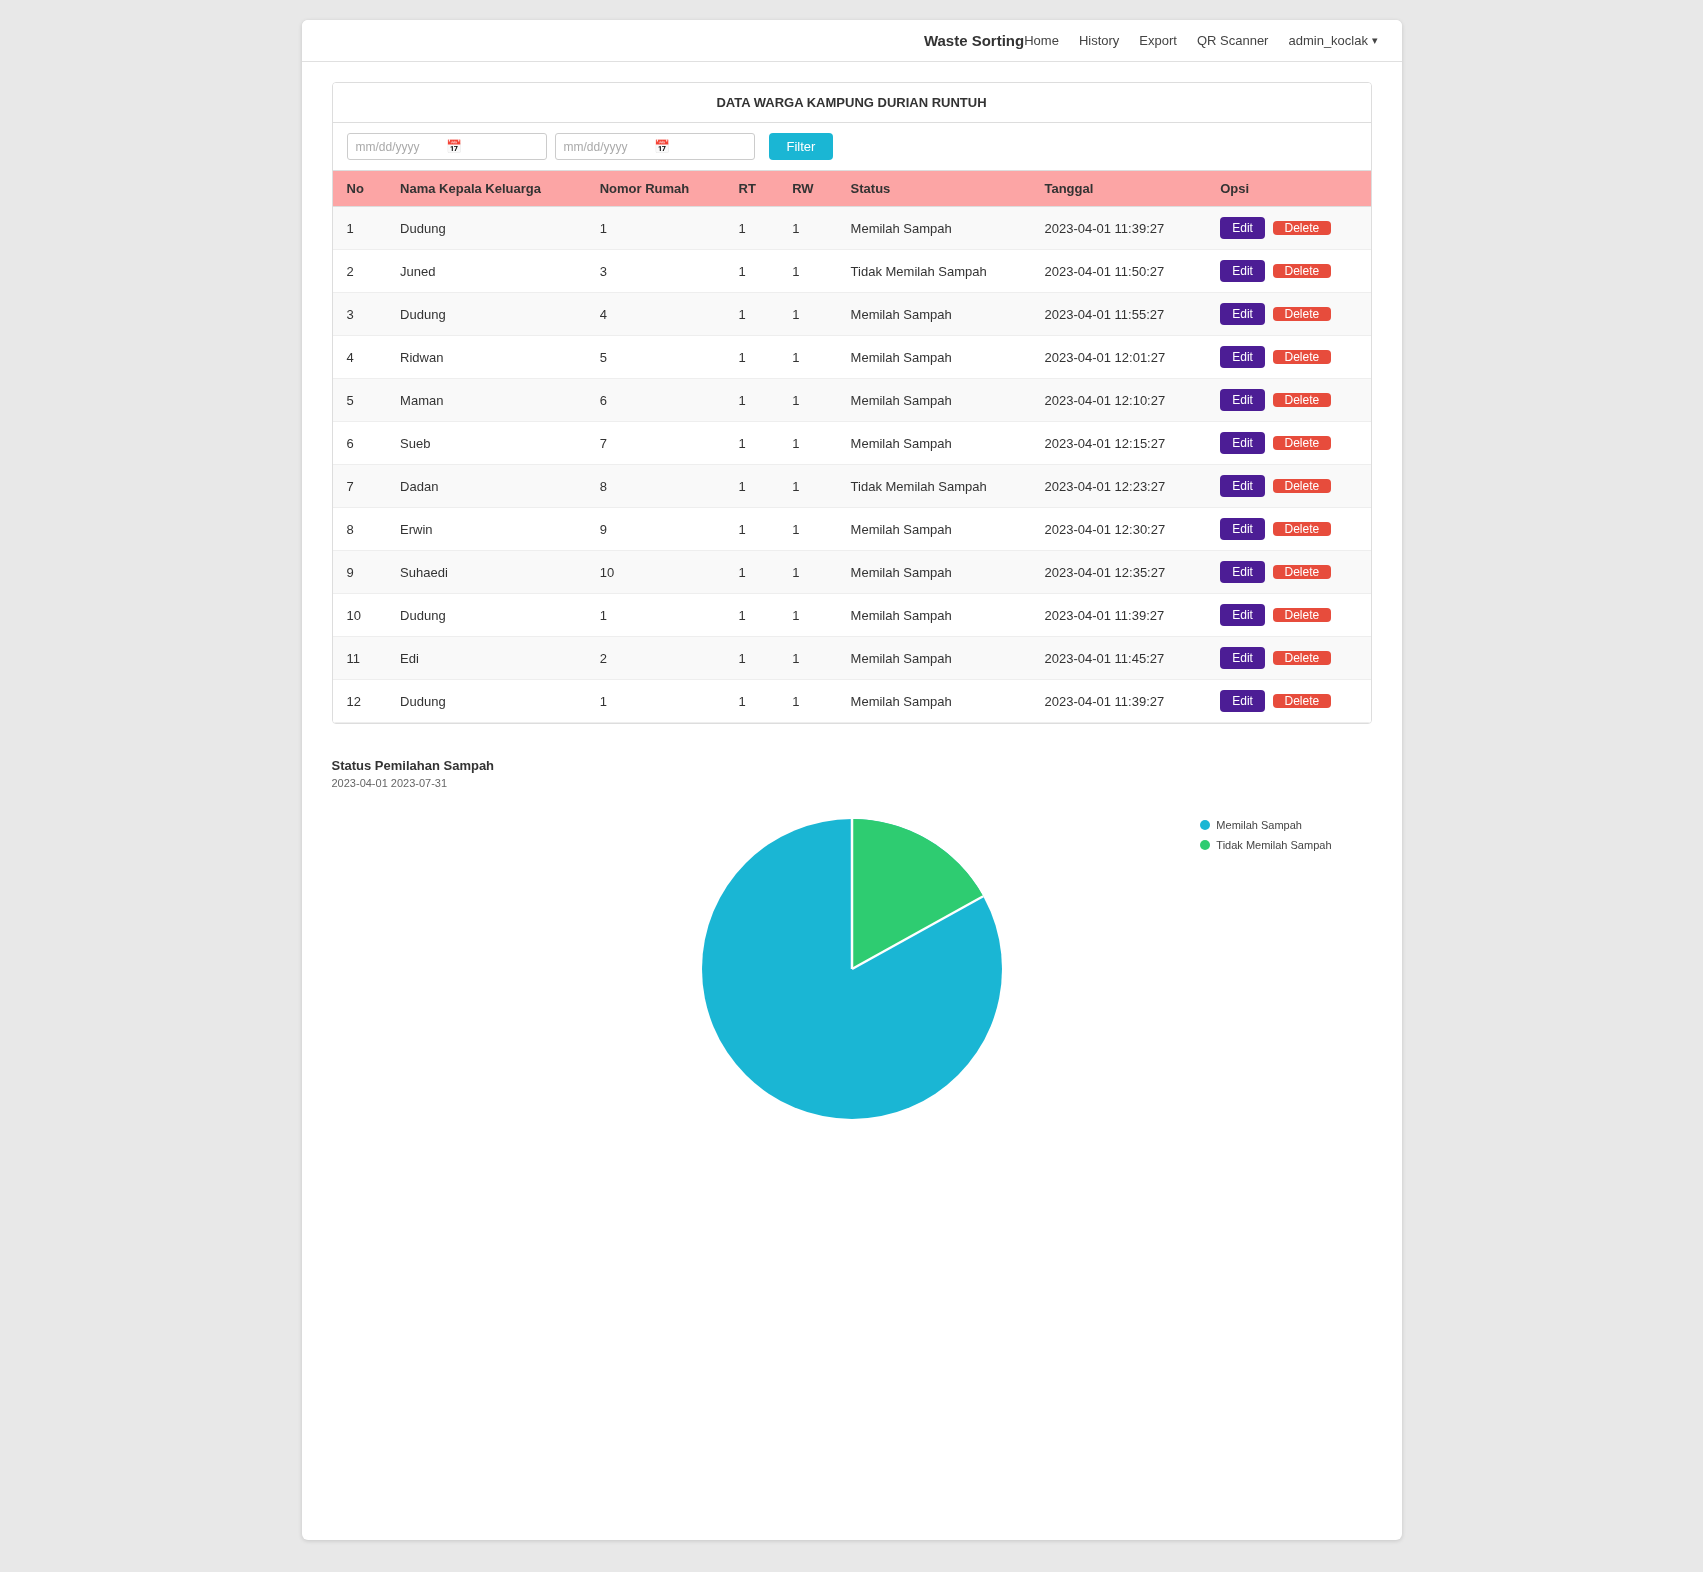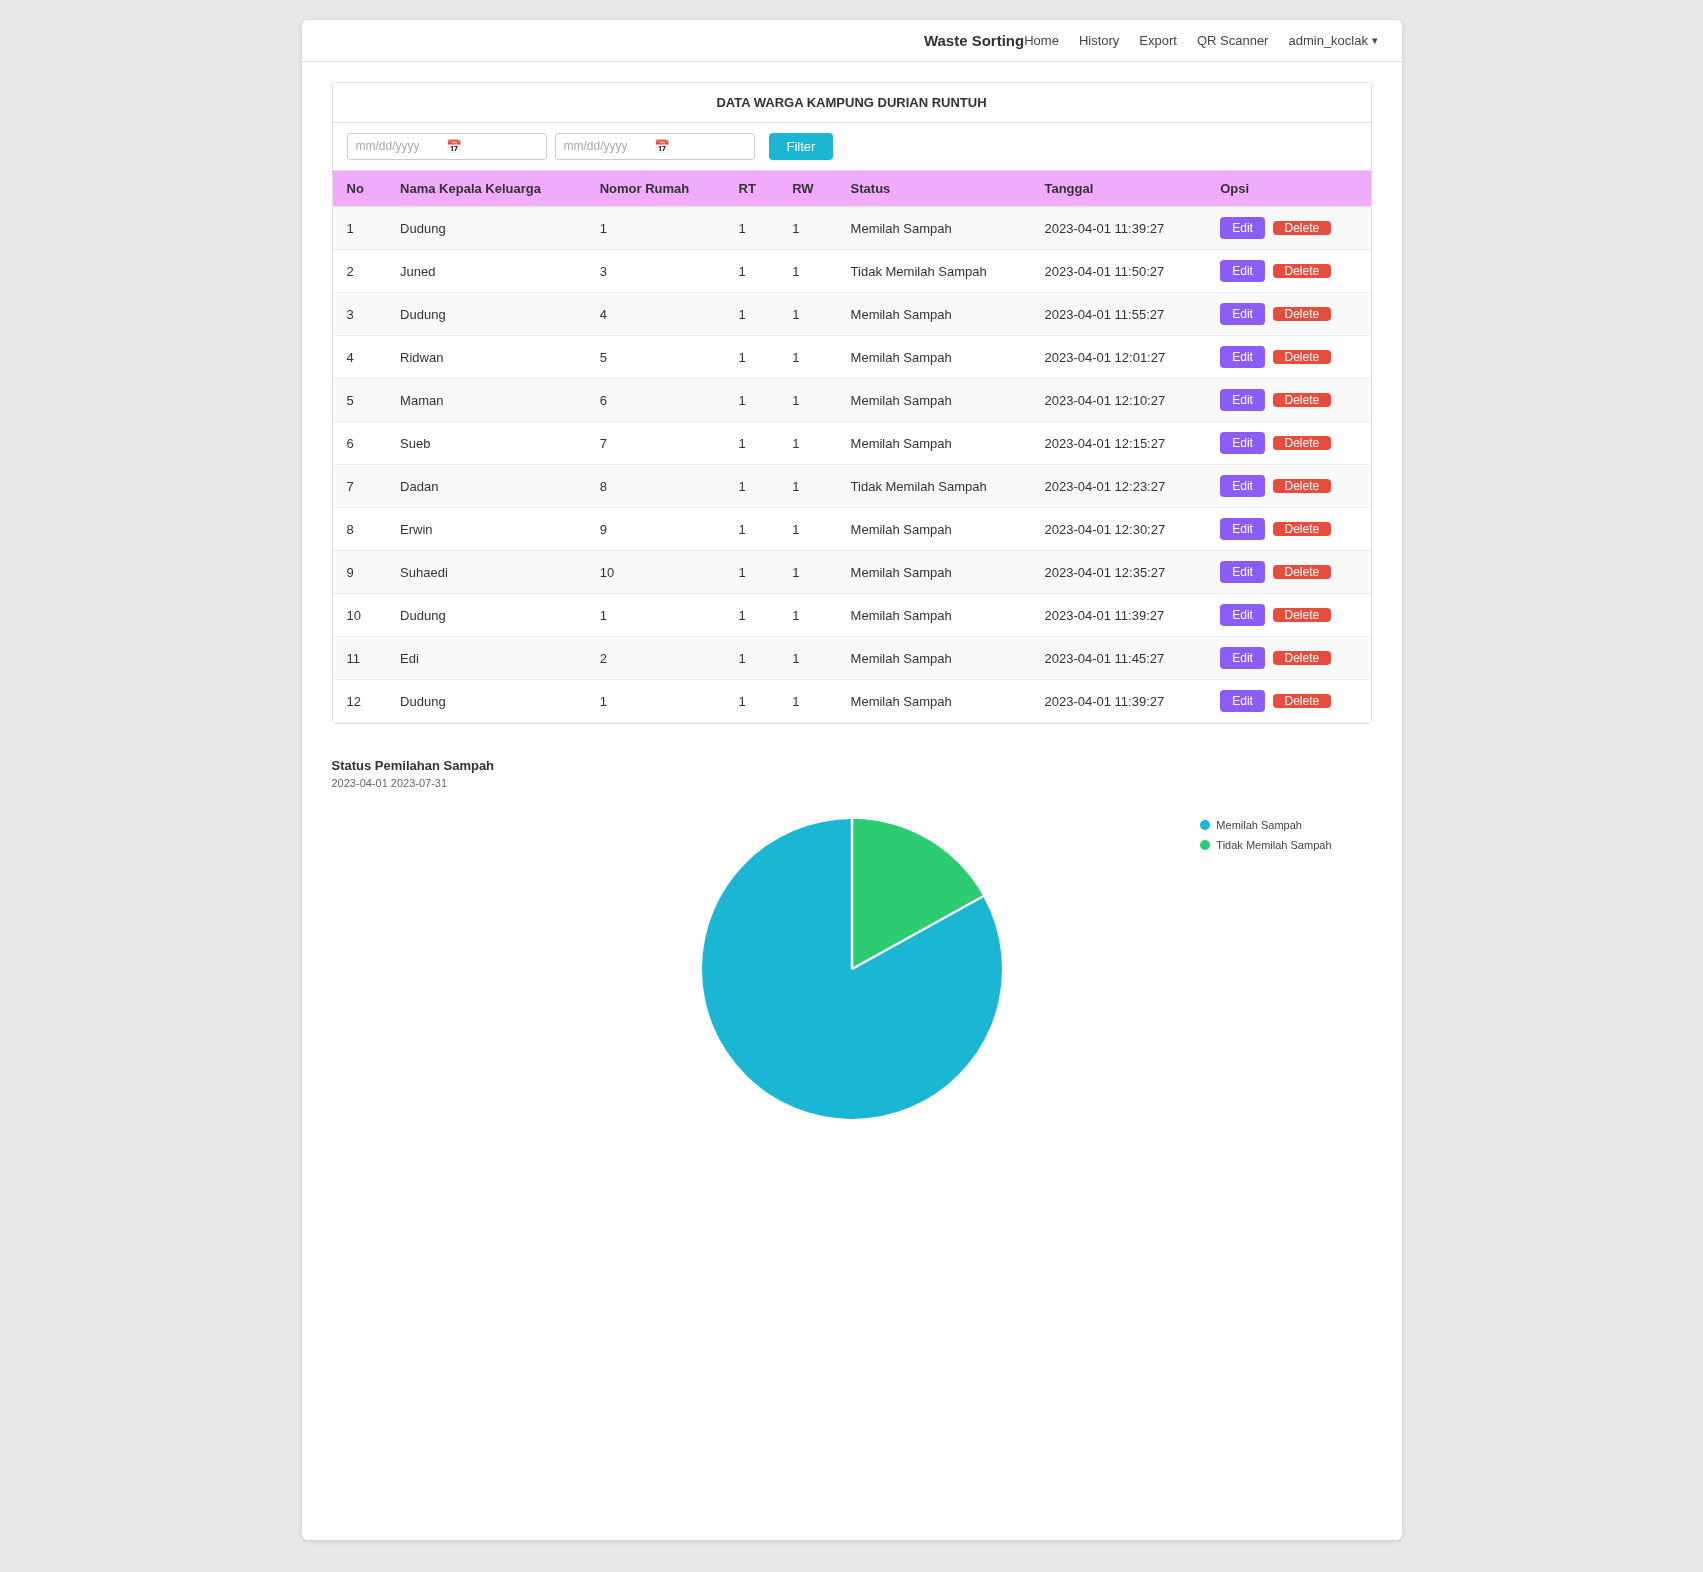--- a/index.html
+++ b/index.html
@@ -82,20 +82,21 @@
     .filter-row {
       display: flex;
       align-items: center;
       gap: 8px;
       padding: 10px 14px;
       border-bottom: 1px solid #ddd;
       background: #fff;
     }
     .date-input {
       display: flex;
+      align-items: center;
       border: 1px solid #ccc;
       border-radius: 3px;
       padding: 5px 8px;
       font-size: 12px;
       color: #aaa;
       width: 200px;
       justify-content: space-between;
       cursor: pointer;
     }
     .date-input span { flex: 1; }
@@ -111,42 +112,42 @@
       margin-left: 6px;
     }
 
     
     .data-table {
       width: 100%;
       border-collapse: collapse;
       font-size: 13px;
     }
     .data-table thead tr {
-      background: #f0abfc;
+      background: #fca5a5;
     }
     .data-table thead th {
       padding: 10px 14px;
       text-align: left;
       color: #333;
       font-weight: 600;
       border-bottom: 1px solid #ddd;
       font-size: 13px;
     }
     .data-table tbody tr {
       border-bottom: 1px solid #eee;
     }
     .data-table tbody tr:nth-child(odd) { background: #f9f9f9; }
     .data-table tbody tr:nth-child(even) { background: #fff; }
     .data-table tbody td {
       padding: 10px 14px;
       color: #333;
       font-size: 13px;
     }
     .btn-edit {
-      background: #8b5cf6;
+      background: #4c1d95;
       color: #fff;
       border: none;
       border-radius: 4px;
       padding: 4px 12px;
       font-size: 12px;
       cursor: pointer;
       margin-right: 4px;
     }
     .btn-delete {
       background: #e74c3c;

